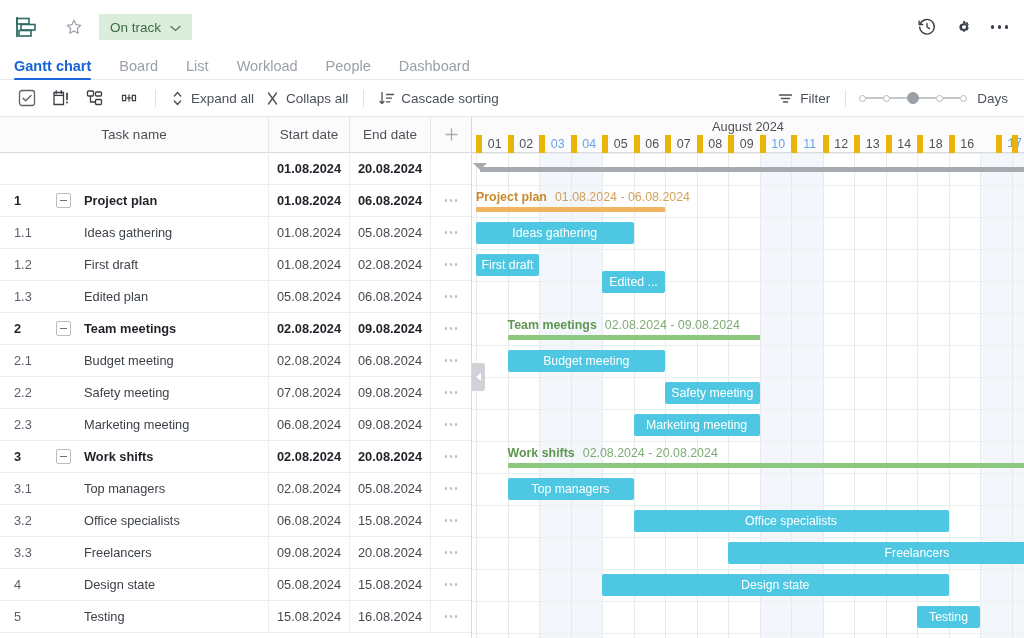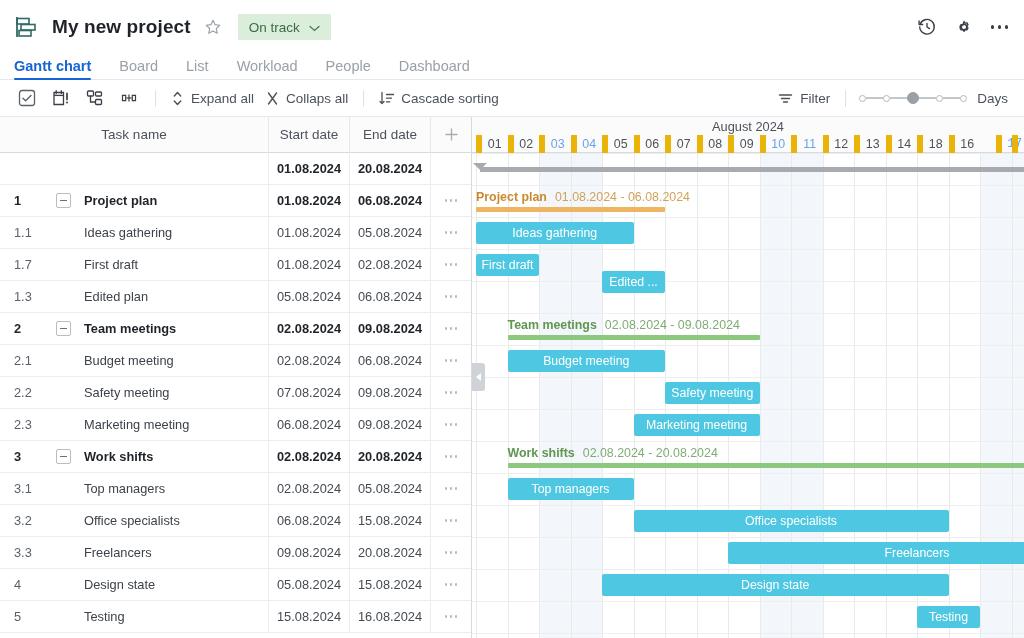--- a/index.html
+++ b/index.html
@@ -170,21 +170,20 @@
 
   <div class="titlebar">
     <span class="proj-logo">
       <svg width="26" height="26" viewBox="0 0 26 26">
         <rect x="3" y="4.5" width="12" height="5.5" fill="none" stroke="#2e6b63" stroke-width="1.6"></rect>
         <rect x="7" y="10.5" width="14" height="5.5" fill="none" stroke="#2e6b63" stroke-width="1.6"></rect>
         <rect x="5" y="16.5" width="12" height="5.5" fill="none" stroke="#2e6b63" stroke-width="1.6"></rect>
         <line x1="3" y1="3" x2="3" y2="23" stroke="#2e6b63" stroke-width="1.8"></line>
       </svg>
     </span>
-    <span class="proj-title">My new project</span>
     <span class="star-icon">
       <svg width="18" height="18" viewBox="0 0 20 20">
         <path d="M10 2.5l2.3 4.9 5.2.7-3.8 3.6 1 5.3-4.7-2.6-4.7 2.6 1-5.3L2.5 8.1l5.2-.7z" fill="none" stroke="#9aa0a8" stroke-width="1.3" stroke-linejoin="round"></path>
       </svg>
     </span>
     <span class="status-badge">
       <span>On track</span>
       <span class="caret">
         <svg width="11" height="7" viewBox="0 0 11 7">
             <path d="M1 1.5l4.5 4 4.5-4" fill="none" stroke="#4b7a55" stroke-width="1.3" stroke-linecap="round"></path>
@@ -351,21 +350,21 @@
               <span class="dots-v">
                 <i></i>
                 <i></i>
                 <i></i>
               </span>
             </div>
           </div>
           <div class="row">
             <div class="cell c-name">
               <div class="name-inner">
-                <span class="idx">1.7</span>
+                <span class="idx">1.2</span>
                 <span class="collapse-spacer"></span>
                 <span class="tname">First draft</span>
               </div>
             </div>
             <div class="cell c-start">01.08.2024</div>
             <div class="cell c-end">02.08.2024</div>
             <div class="cell c-plus">
               <span class="dots-v">
                 <i></i>
                 <i></i>

